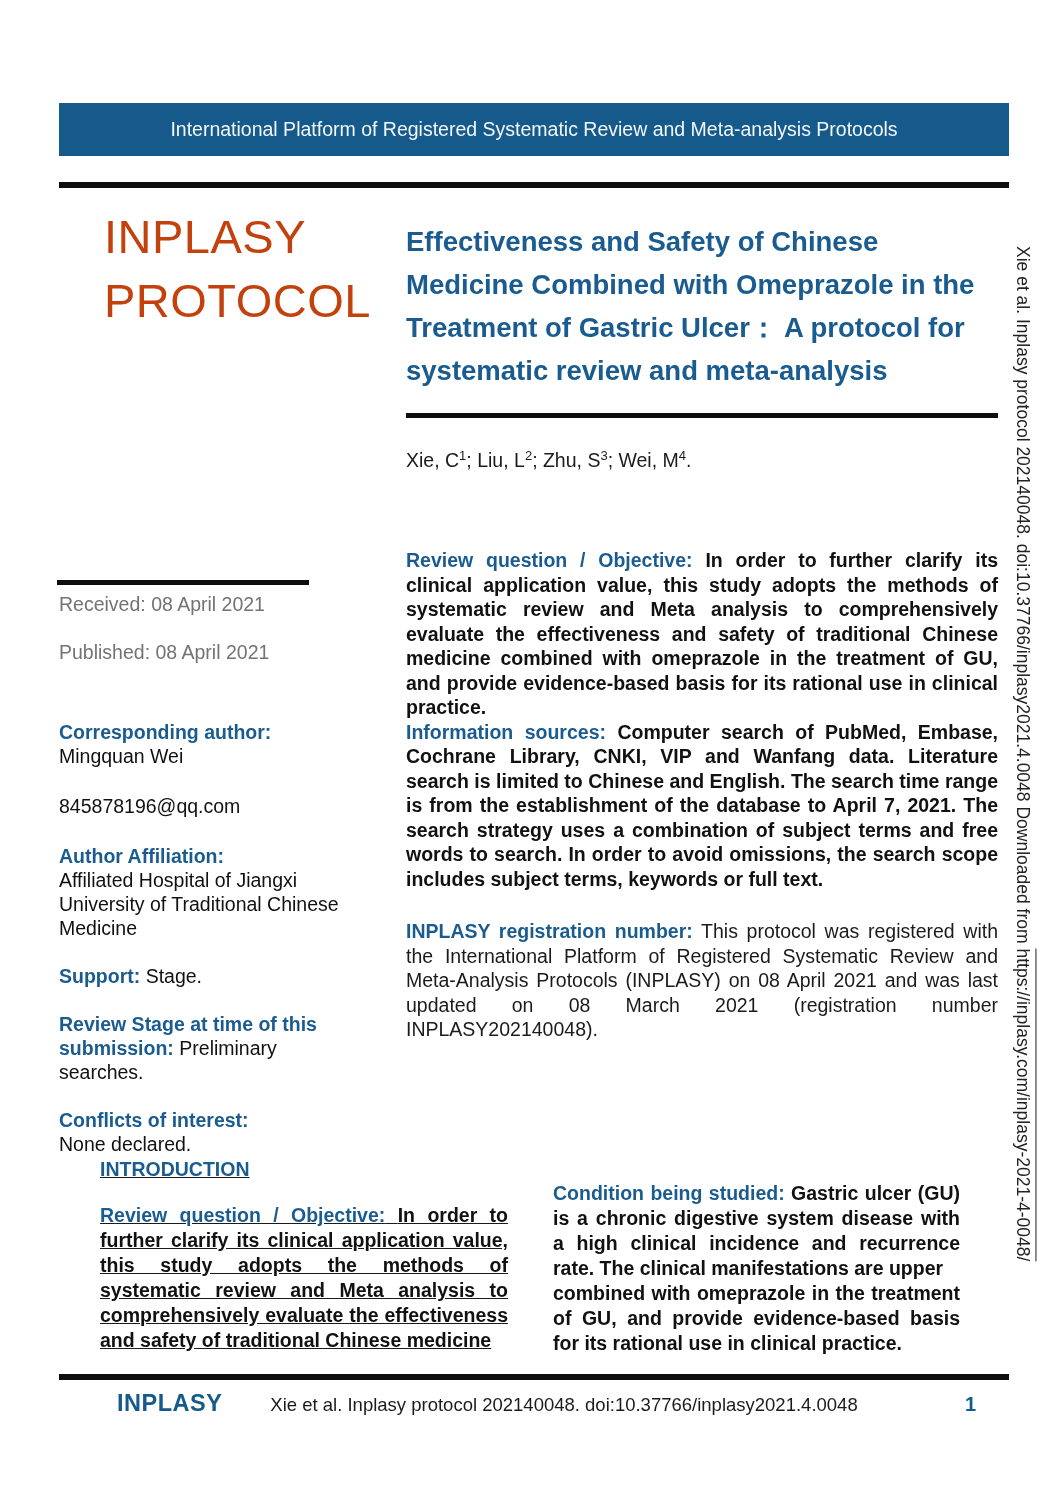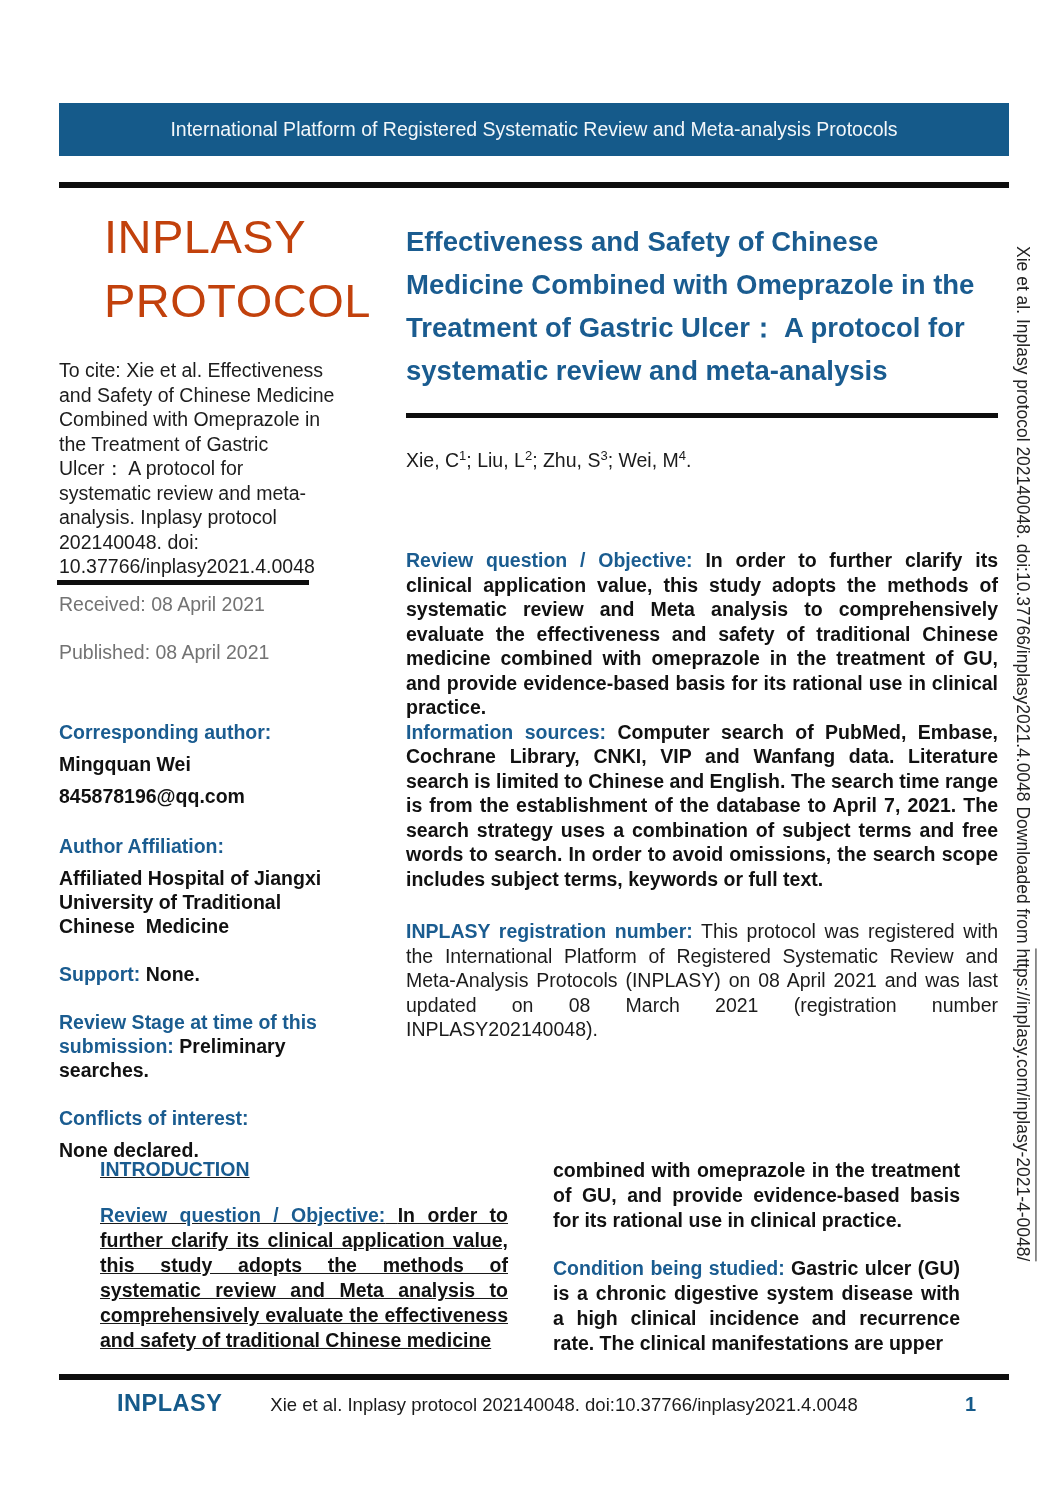--- a/index.html
+++ b/index.html
@@ -24,21 +24,21 @@
             font-weight:400;color:#c2410c;letter-spacing:.5px;margin-left:45px;}
   .to-cite{position:absolute;left:59px;top:358px;width:278px;font-size:19.5px;line-height:24.5px;color:#1c1c1c;}
   .left-rule{left:57px;top:580px;width:252px;height:5px;}
 
   .left-col{position:absolute;left:59px;top:592px;width:300px;font-size:19.5px;line-height:24px;}
   .left-col .date{color:#737373;}
   .left-col .date + .date{margin-top:24px;}
   .blk{margin-top:26px;}
   .blk-corresponding{margin-top:56px;}
   .lbl{color:var(--accent-blue);font-weight:700;}
-  .val{color:#111;font-weight:700;margin-top:8px;}
+  .val{color:#111;font-weight:400;}
   .pre{white-space:pre-wrap;}
   .blk-support{margin-top:24px;}
   .blk-stage{margin-top:24px;}
   .blk-conflicts{margin-top:24px;}
 
   
   .right-col{position:absolute;left:406px;top:220px;width:592px;}
   .article-title{color:var(--accent-blue);font-weight:700;font-size:27.5px;line-height:43px;}
   .title-rule-inline{width:100%;height:5px;background:var(--rule-black);margin-top:21px;}
   .authors{margin-top:30px;font-size:19.5px;color:#1b1b1b;line-height:25px;}
@@ -76,21 +76,20 @@
 <div class="page">
 
   <div class="banner">
     <span>International Platform of Registered Systematic Review and Meta-analysis Protocols</span>
   </div>
 
   <div class="rule header-rule"></div>
 
   <div class="masthead">INPLASY PROTOCOL</div>
 
-  <div class="to-cite">To cite: Xie et al. Effectiveness and Safety of Chinese Medicine Combined with Omeprazole in the Treatment of Gastric Ulcer： A protocol for systematic review and meta-analysis. Inplasy protocol 202140048. doi: 10.37766/inplasy2021.4.0048</div>
 
   <div class="rule left-rule"></div>
 
   <div class="left-col">
     <div class="date">Received: 08 April 2021</div>
     <div class="date">Published: 08 April 2021</div>
 
     <div class="blk blk-corresponding">
       <div class="lbl">Corresponding author:</div>
       <div class="val">Mingquan Wei</div>
@@ -98,21 +97,21 @@
 
     <div class="blk val">845878196@qq.com</div>
 
     <div class="blk">
       <div class="lbl">Author Affiliation:</div>
       <div class="val pre">Affiliated Hospital of Jiangxi University of Traditional Chinese  Medicine</div>
     </div>
 
     <div class="blk blk-support">
       <span class="lbl">Support:</span>
-      <span class="val">None.</span>
+      <span class="val">Stage.</span>
     </div>
 
     <div class="blk blk-stage">
       <span class="lbl">Review Stage at time of this submission:</span>
       <span class="val">Preliminary searches.</span>
     </div>
 
     <div class="blk blk-conflicts">
       <div class="lbl">Conflicts of interest:</div>
       <div class="val">None declared.</div>
@@ -144,25 +143,25 @@
 
   <div class="intro-left">
     <div class="intro-heading">INTRODUCTION</div>
     <p class="intro-para">
       <span class="lbl">Review question / Objective:</span>
       <span>In order to further clarify its clinical application value, this study adopts the methods of systematic review and Meta analysis to comprehensively evaluate the effectiveness and safety of traditional Chinese medicine</span>
     </p>
   </div>
 
   <div class="intro-right">
-    <p class="intro-para">combined with omeprazole in the treatment of GU, and provide evidence-based basis for its rational use in clinical practice.</p>
     <p class="intro-para second">
       <span class="lbl">Condition being studied:</span>
       <span>Gastric ulcer (GU) is a chronic digestive system disease with a high clinical incidence and recurrence rate. The clinical manifestations are upper</span>
     </p>
+    <p class="intro-para">combined with omeprazole in the treatment of GU, and provide evidence-based basis for its rational use in clinical practice.</p>
   </div>
 
   <div class="rule footer-rule"></div>
   <div class="footer-row">
     <span class="footer-brand">INPLASY</span>
     <span class="footer-citation">Xie et al. Inplasy protocol 202140048. doi:10.37766/inplasy2021.4.0048</span>
     <span class="footer-page">1</span>
   </div>
 
   <div class="side-note">

